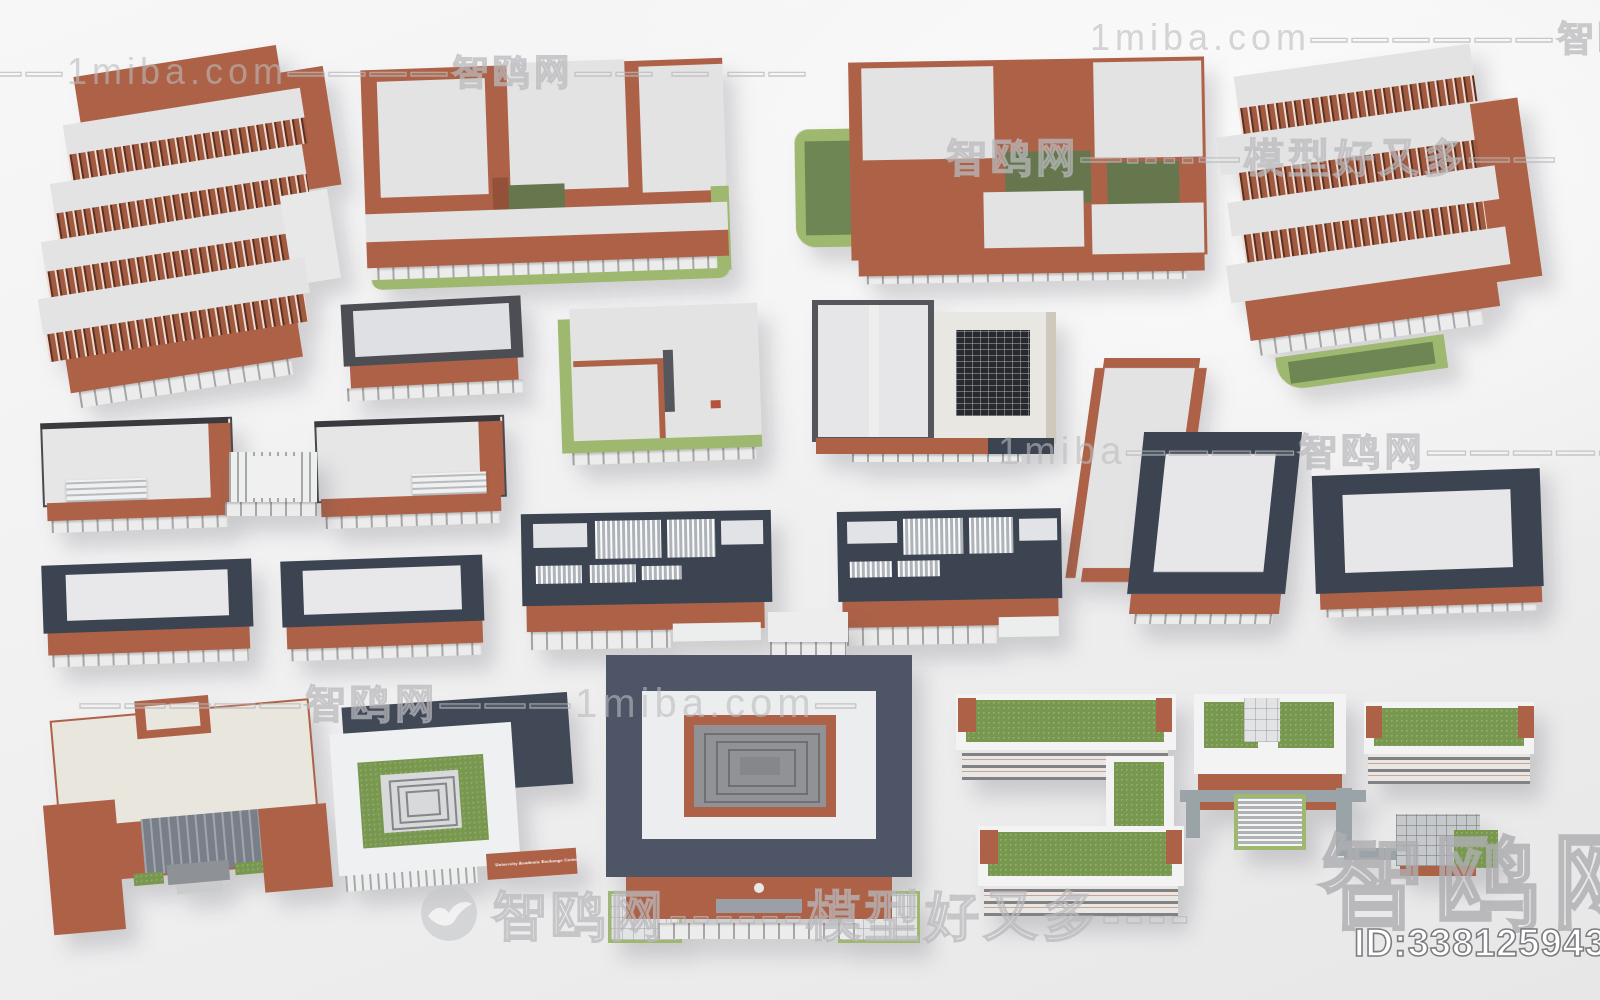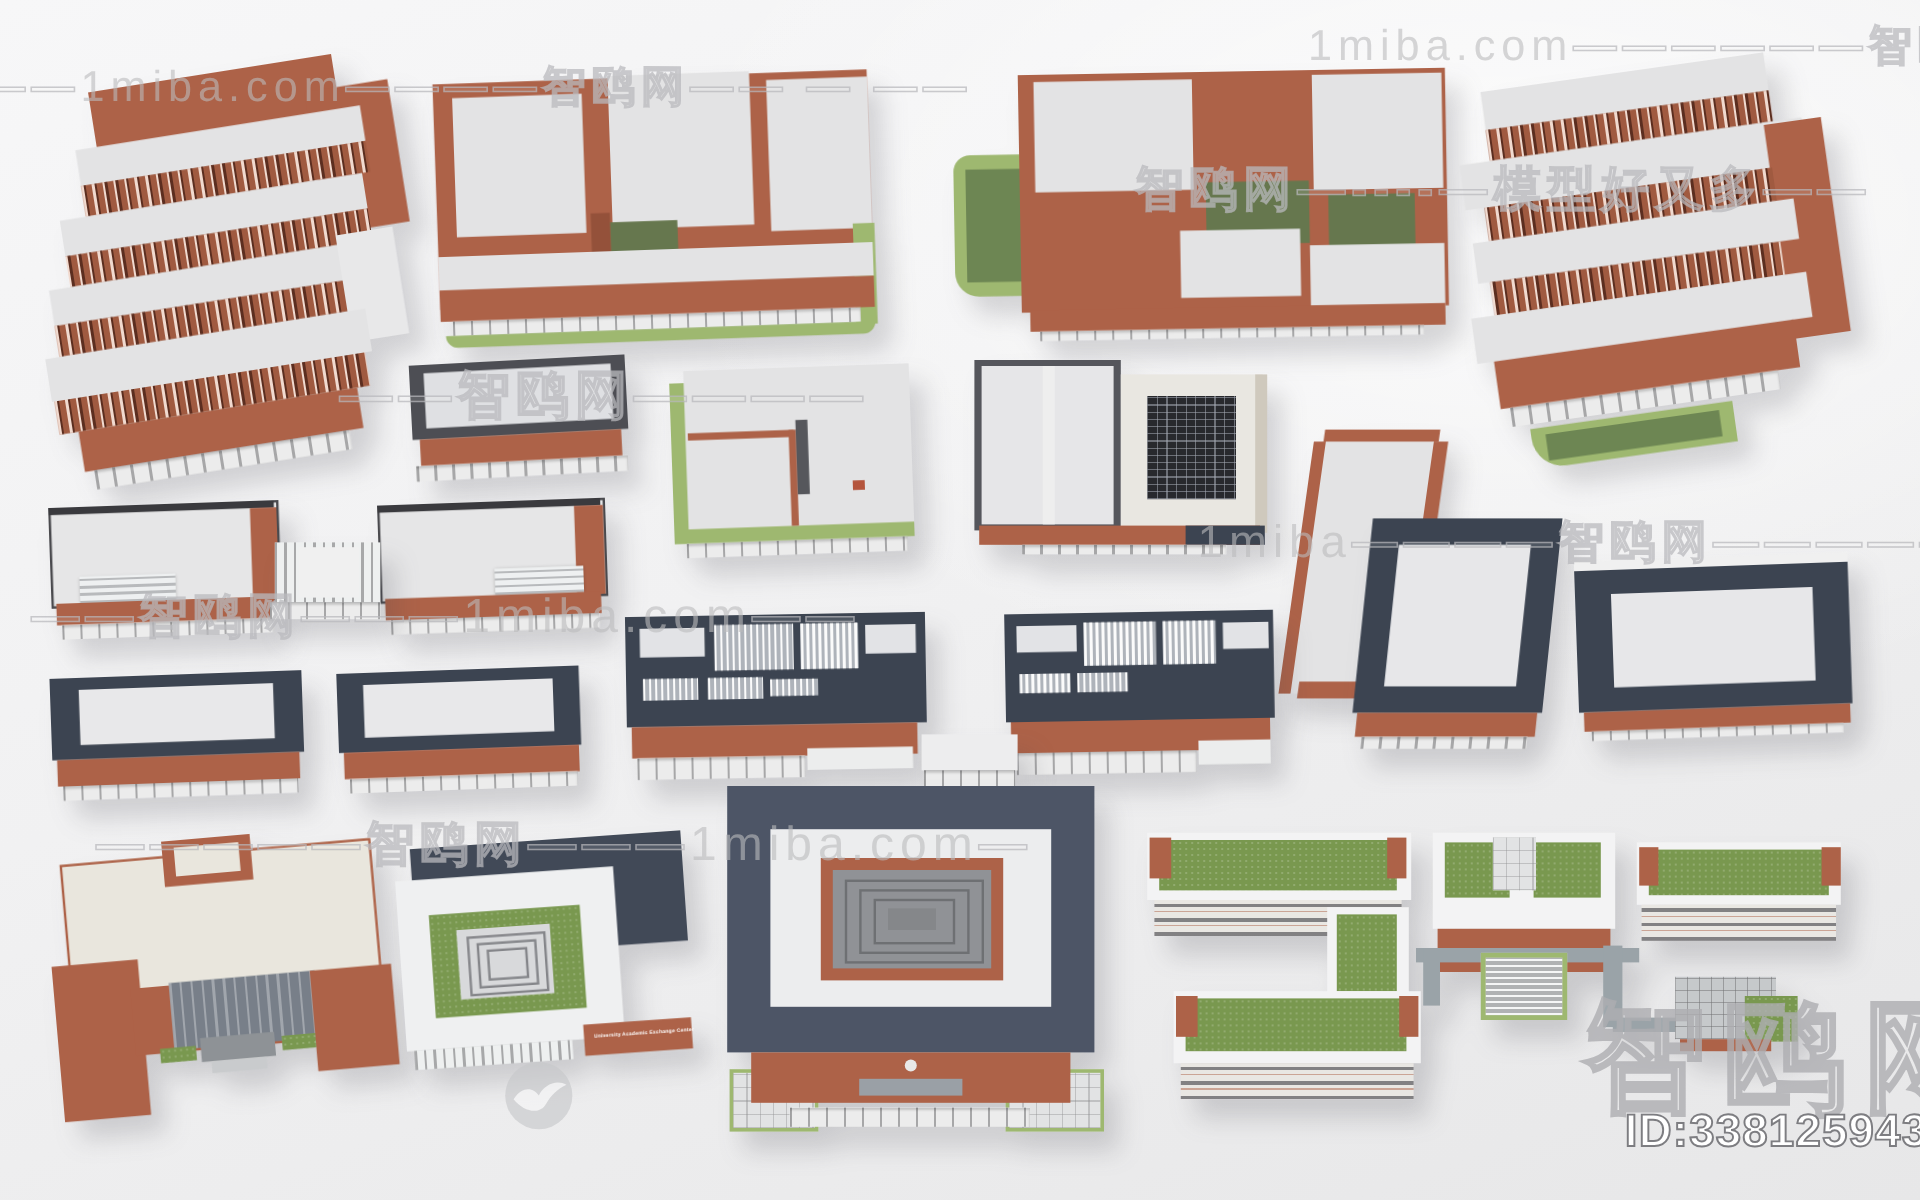--- a/index.html
+++ b/index.html
@@ -296,18 +296,17 @@
       <svg width="58" height="58" viewBox="0 0 58 58">
         <circle cx="29" cy="29" r="28" fill="#c7c8ca" opacity="0.85"></circle>
         <path d="M8 32 C 16 20, 25 23, 29 29 C 33 20, 44 15, 52 20 C 44 24, 39 29, 35 36 C 30 45, 17 43, 8 32 Z" fill="#f4f4f5"></path>
       </svg>
     </div>
     <div id="corner-logo">智鸥网</div>
     <div id="model-id">ID:338125943</div>
   <div class="wm" style="left: 1090px; top: 14px; font-size: 36px;"><span class="wm-solid">1miba.com</span><span class="wm-outline">——————</span><span class="wm-outline">智鸥网</span></div>
       <div class="wm" style="left: -15px; top: 48px; font-size: 36px;"><span class="wm-outline">——</span><span class="wm-solid">1miba.com</span><span class="wm-outline">————</span><span class="wm-outline">智鸥网</span><span class="wm-outline">—— — ——</span></div>
       <div class="wm" style="left: 946px; top: 130px; font-size: 40px;"><span class="wm-outline">智鸥网</span><span class="wm-outline">—----—</span><span class="wm-outline">模型好又多</span><span class="wm-outline">——</span></div>
-      <div class="wm" style="left: 283px; top: 300px; font-size: 44px;"><span class="wm-outline">——</span><span class="wm-outline">智鸥网</span><span class="wm-outline">————</span></div>
       <div class="wm" style="left: 998px; top: 426px; font-size: 38px;"><span class="wm-solid">1miba</span><span class="wm-outline">————</span><span class="wm-outline">智鸥网</span><span class="wm-outline">——————</span></div>
-      <div class="wm" style="left: 26px; top: 486px; font-size: 40px;"><span class="wm-outline">——</span><span class="wm-outline">智鸥网</span><span class="wm-outline">———</span><span class="wm-solid">1miba.com</span><span class="wm-outline">——</span></div>
       <div class="wm" style="left: 80px; top: 676px; font-size: 40px;"><span class="wm-outline">—————</span><span class="wm-outline">智鸥网</span><span class="wm-outline">———</span><span class="wm-solid">1miba.com</span><span class="wm-outline">—</span></div>
+      <div class="wm" style="left: 492px; top: 880px; font-size: 54px;"><span class="wm-outline">智鸥网</span><span class="wm-outline">------</span><span class="wm-outline">模型好又多</span><span class="wm-outline">----</span></div>
     </div>
 </div>
 
 </body></html>

